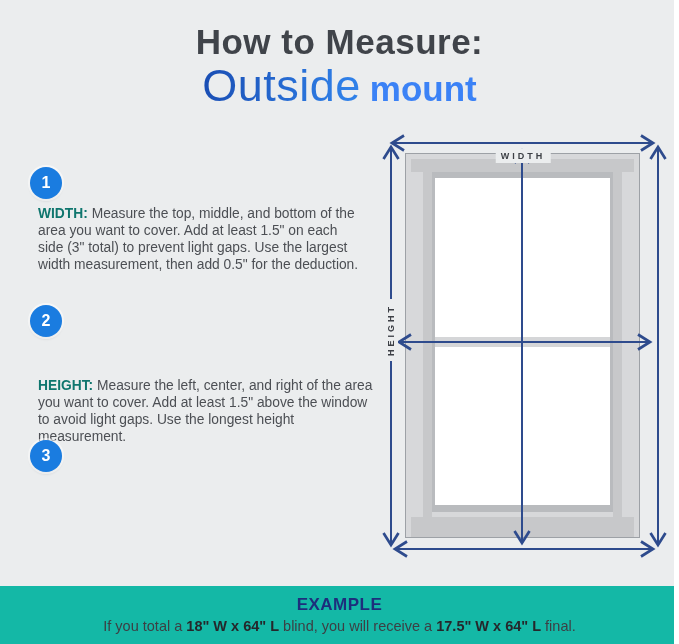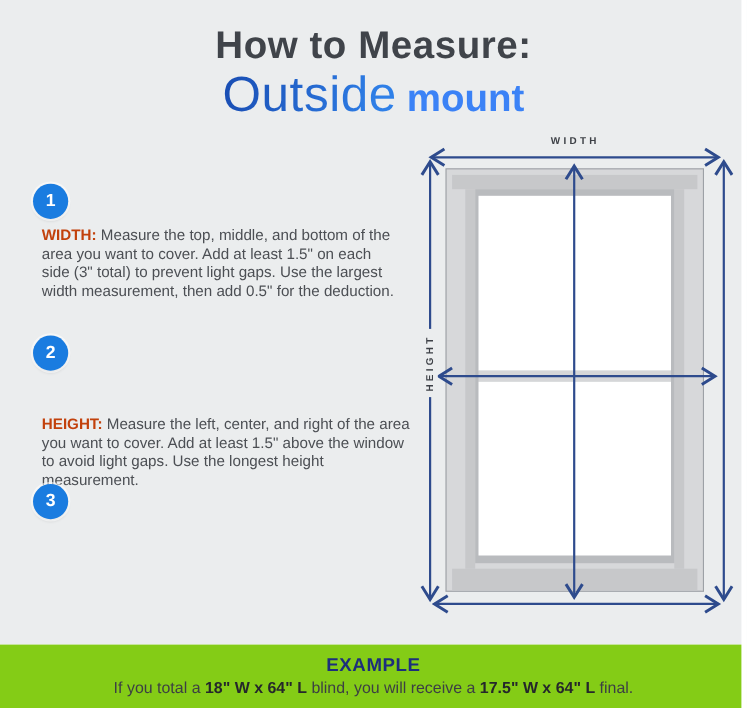--- a/index.html
+++ b/index.html
@@ -34,21 +34,21 @@
   #badge-1{left:30px;top:167px;}
   #badge-2{left:30px;top:305px;}
   #badge-3{left:30px;top:440px;}
   .step-text{
     position:absolute;left:38px;width:328px;
     font-size:13.8px;line-height:17px;color:#4c4f54;margin:0;
   }
   #step-text-1{top:205px;}
   #step-text-2{top:345px;width:338px;margin-top:32px;}
   #step-text-3{top:484px;}
-  .step-label{font-weight:700;color:#c2410c;}
+  .step-label{font-weight:700;color:#0f766e;}
 
   
   .win{position:absolute;box-sizing:border-box;}
   .win-casing{left:405px;top:153px;width:235px;height:385px;background:#d7d8da;border:1px solid #9da1a6;}
   .win-head {left:411px;top:159px;width:223px;height:13px;background:#c7c8ca;}
   .win-strip-l{left:423px;top:172px;width:9px;height:345px;background:#c7c8ca;}
   .win-strip-r{left:613px;top:172px;width:9px;height:345px;background:#c7c8ca;}
   .win-sill {left:411px;top:517px;width:223px;height:20px;background:#c7c8ca;}
   .win-sash {left:432px;top:172px;width:181px;height:340px;background:#b9bbbe;}
   .pane{background:#ffffff;}
@@ -56,25 +56,25 @@
   .pane-rail{left:435px;top:337px;width:175px;height:10px;background:#d5d6d8;}
   .pane-bottom{left:435px;top:347px;width:175px;height:158px;}
 
   .arrow-layer{position:absolute;left:0;top:0;width:679px;height:644px;pointer-events:none;}
 
   .measure-label{
     position:absolute;background:#ebedee;color:#3d4046;
     font-size:9px;font-weight:600;letter-spacing:3px;
     padding:2px 5px;white-space:nowrap;
   }
-  #width-label{left:523px;top:128px;transform:translate(-50%,-50%);}
+  #width-label{left:523px;top:156px;transform:translate(-50%,-50%);}
   #height-label{left:391px;top:330px;transform:translate(-50%,-50%) rotate(-90deg);}
 
   
-  .example-area{position:absolute;left:0;top:586px;width:679px;height:58px;background:#84cc16;text-align:center;}
+  .example-area{position:absolute;left:0;top:586px;width:679px;height:58px;background:#14b8a6;text-align:center;}
   .example-heading{margin-top:9px;font-size:17px;font-weight:700;color:#1d2e7c;letter-spacing:.5px;}
   .example-line{margin-top:3px;font-size:14.5px;color:#3c3f44;}
   .example-bold{font-weight:700;color:#25272b;}
 </style>
 </head>
 <body>
 
 <div class="stage">
   <div class="gray-area"></div>
 

